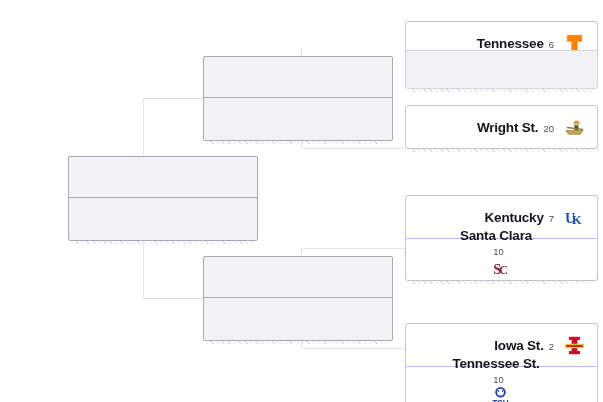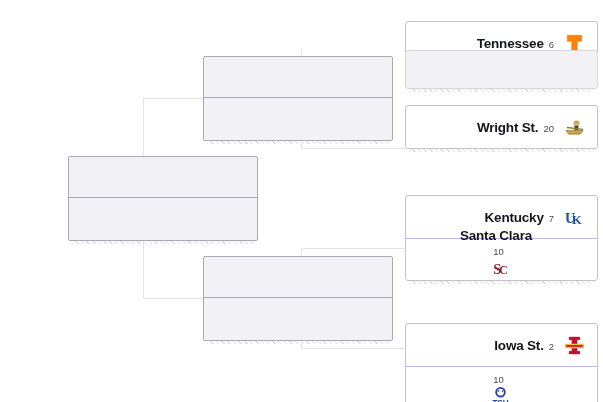--- a/index.html
+++ b/index.html
@@ -122,20 +122,21 @@
         <svg viewBox="0 0 24 24">
           <rect x="6.2" y="3" width="11.6" height="3.2" fill="#C8102E"></rect>
           <rect x="9" y="3" width="6" height="18" fill="#C8102E"></rect>
           <rect x="6.2" y="17.8" width="11.6" height="3.2" fill="#C8102E"></rect>
           <rect x="2" y="10.2" width="20" height="4.6" rx="1" fill="#F1BE48"></rect>
           <rect x="3.5" y="11.6" width="17" height="1.8" fill="#C8102E"></rect>
         </svg>
       </span>
     </div>
     <div class="trow">
+      <span class="tname">Tennessee St.</span>
       <span class="tseed">10</span>
       <span class="tlogo">
         <svg viewBox="0 0 24 24">
           <circle cx="12" cy="7.5" r="4.5" fill="none" stroke="#2743A6" stroke-width="2"></circle>
           <path d="M9 5.5l1.5 1.5M15 5.5l-1.5 1.5" stroke="#2743A6" stroke-width="1.2"></path>
           <text x="12" y="21.5" text-anchor="middle" font-family="Liberation Sans, sans-serif" font-size="8.5" font-weight="bold" fill="#2743A6">TSU</text>
         </svg>
       </span>
     </div>
   </div>

